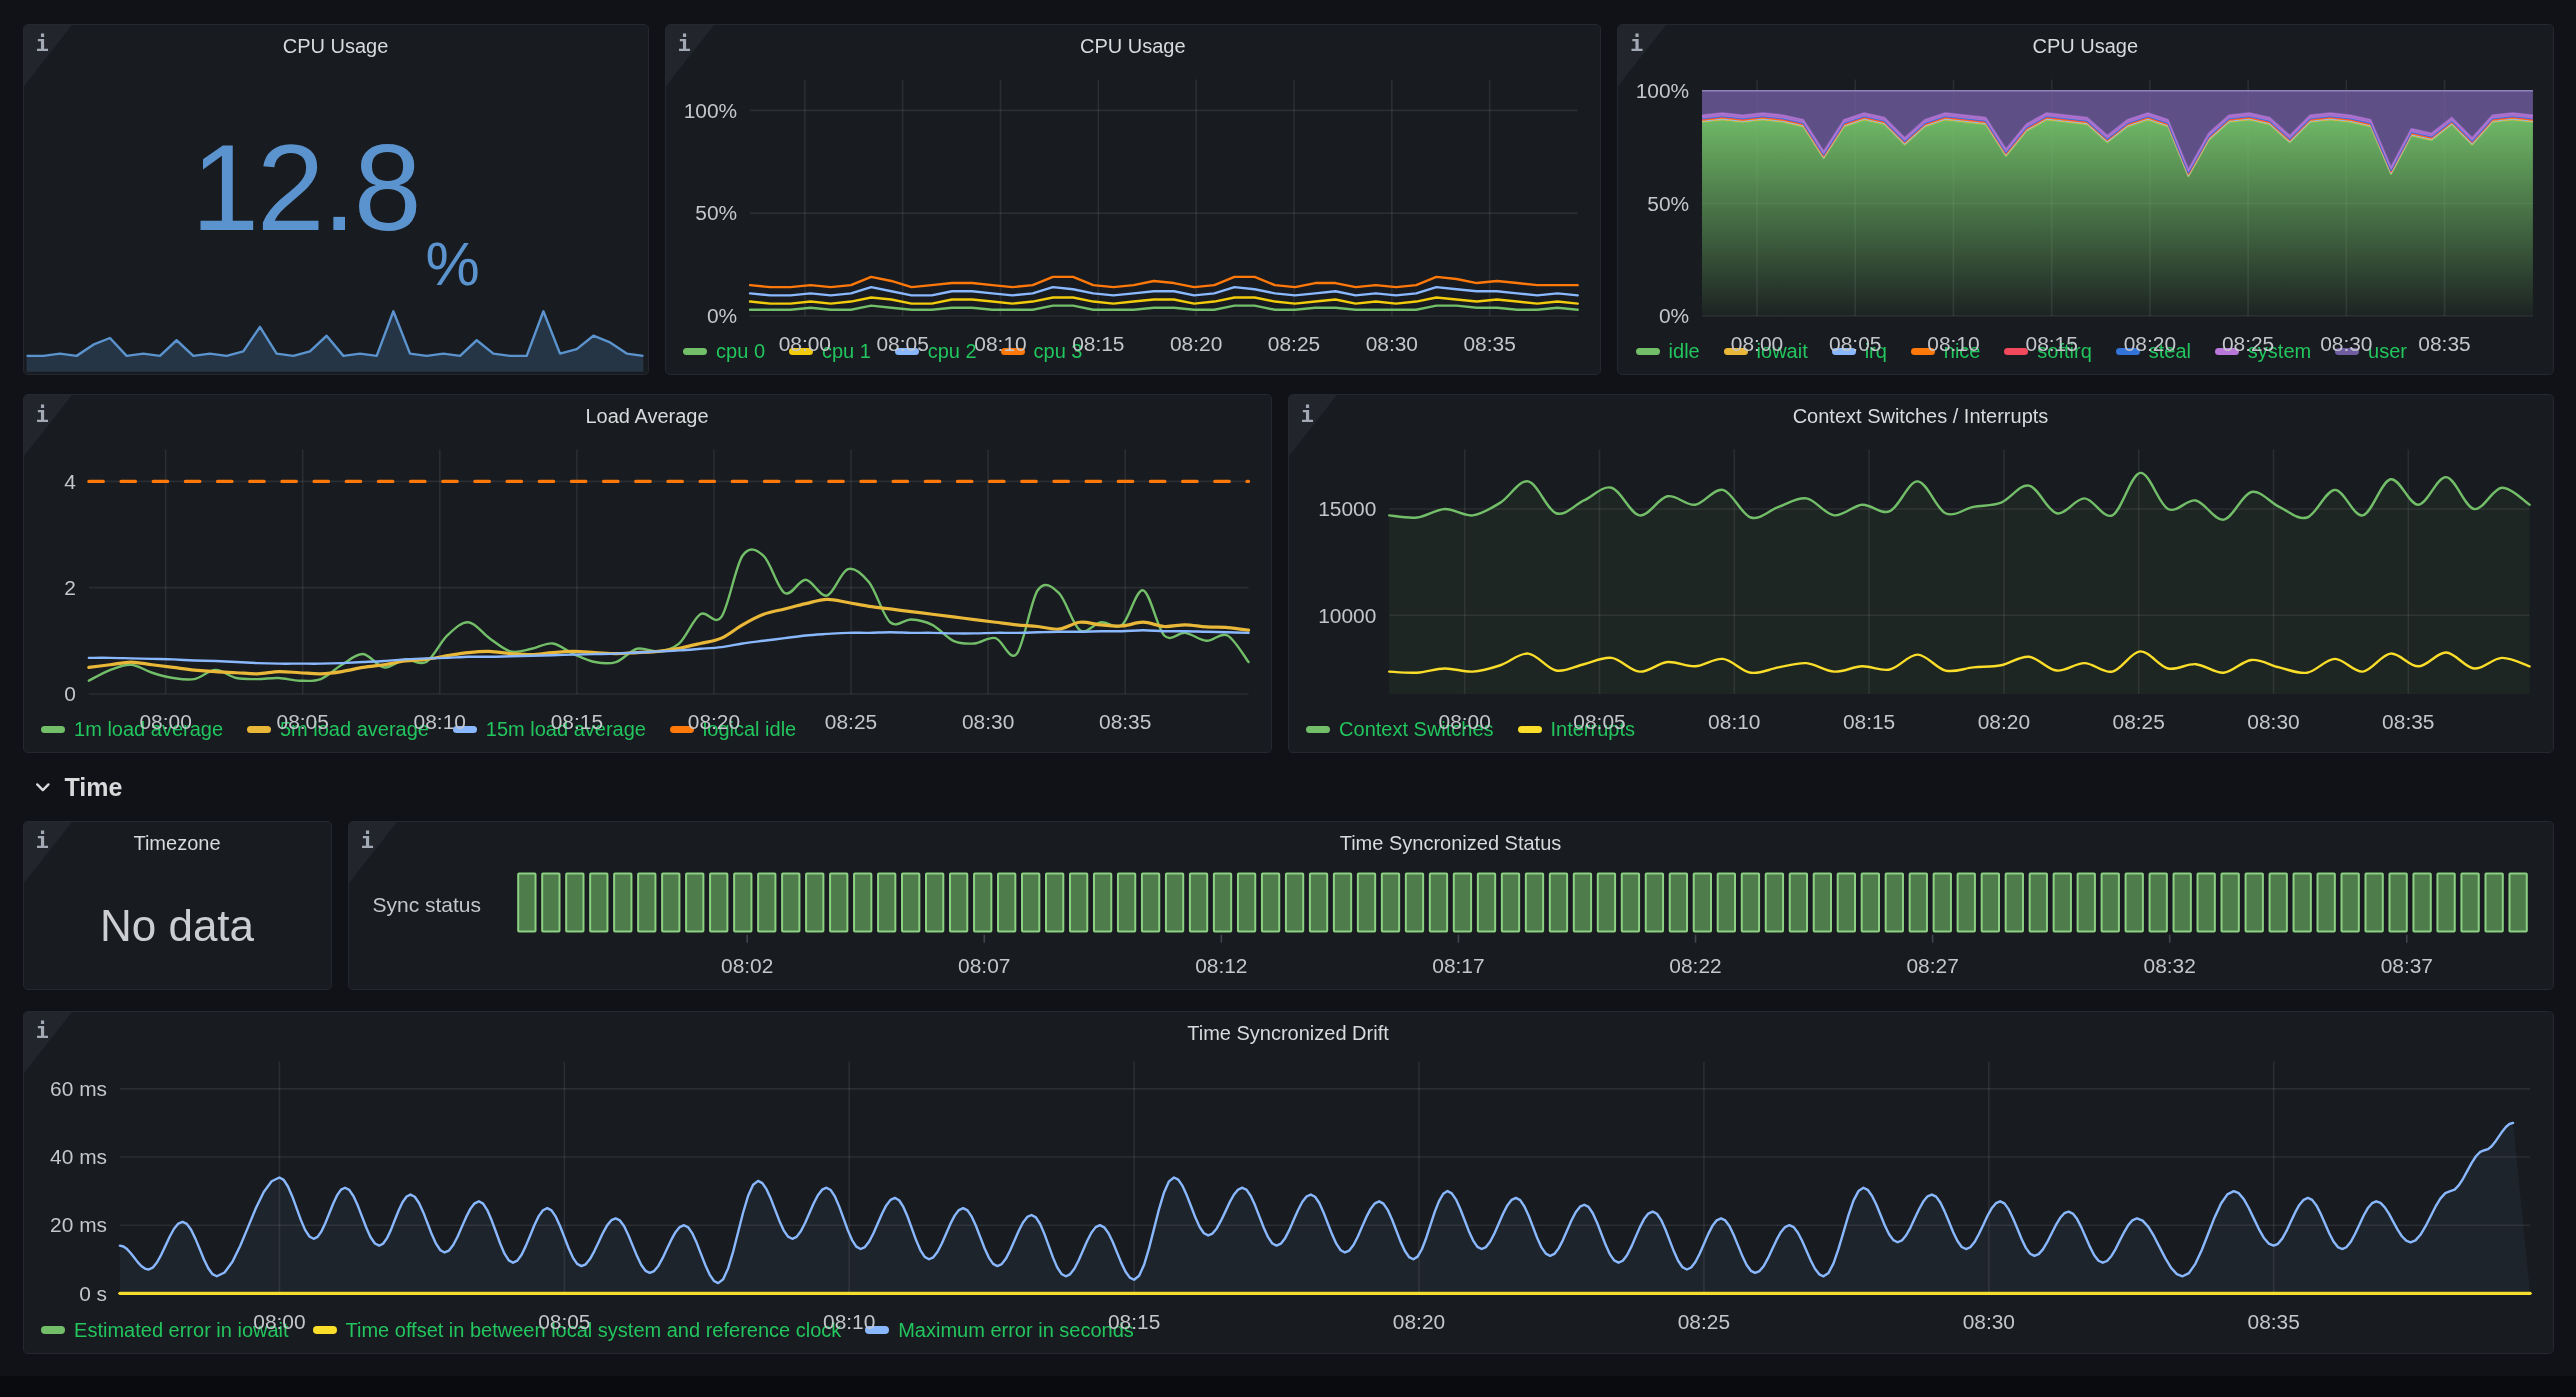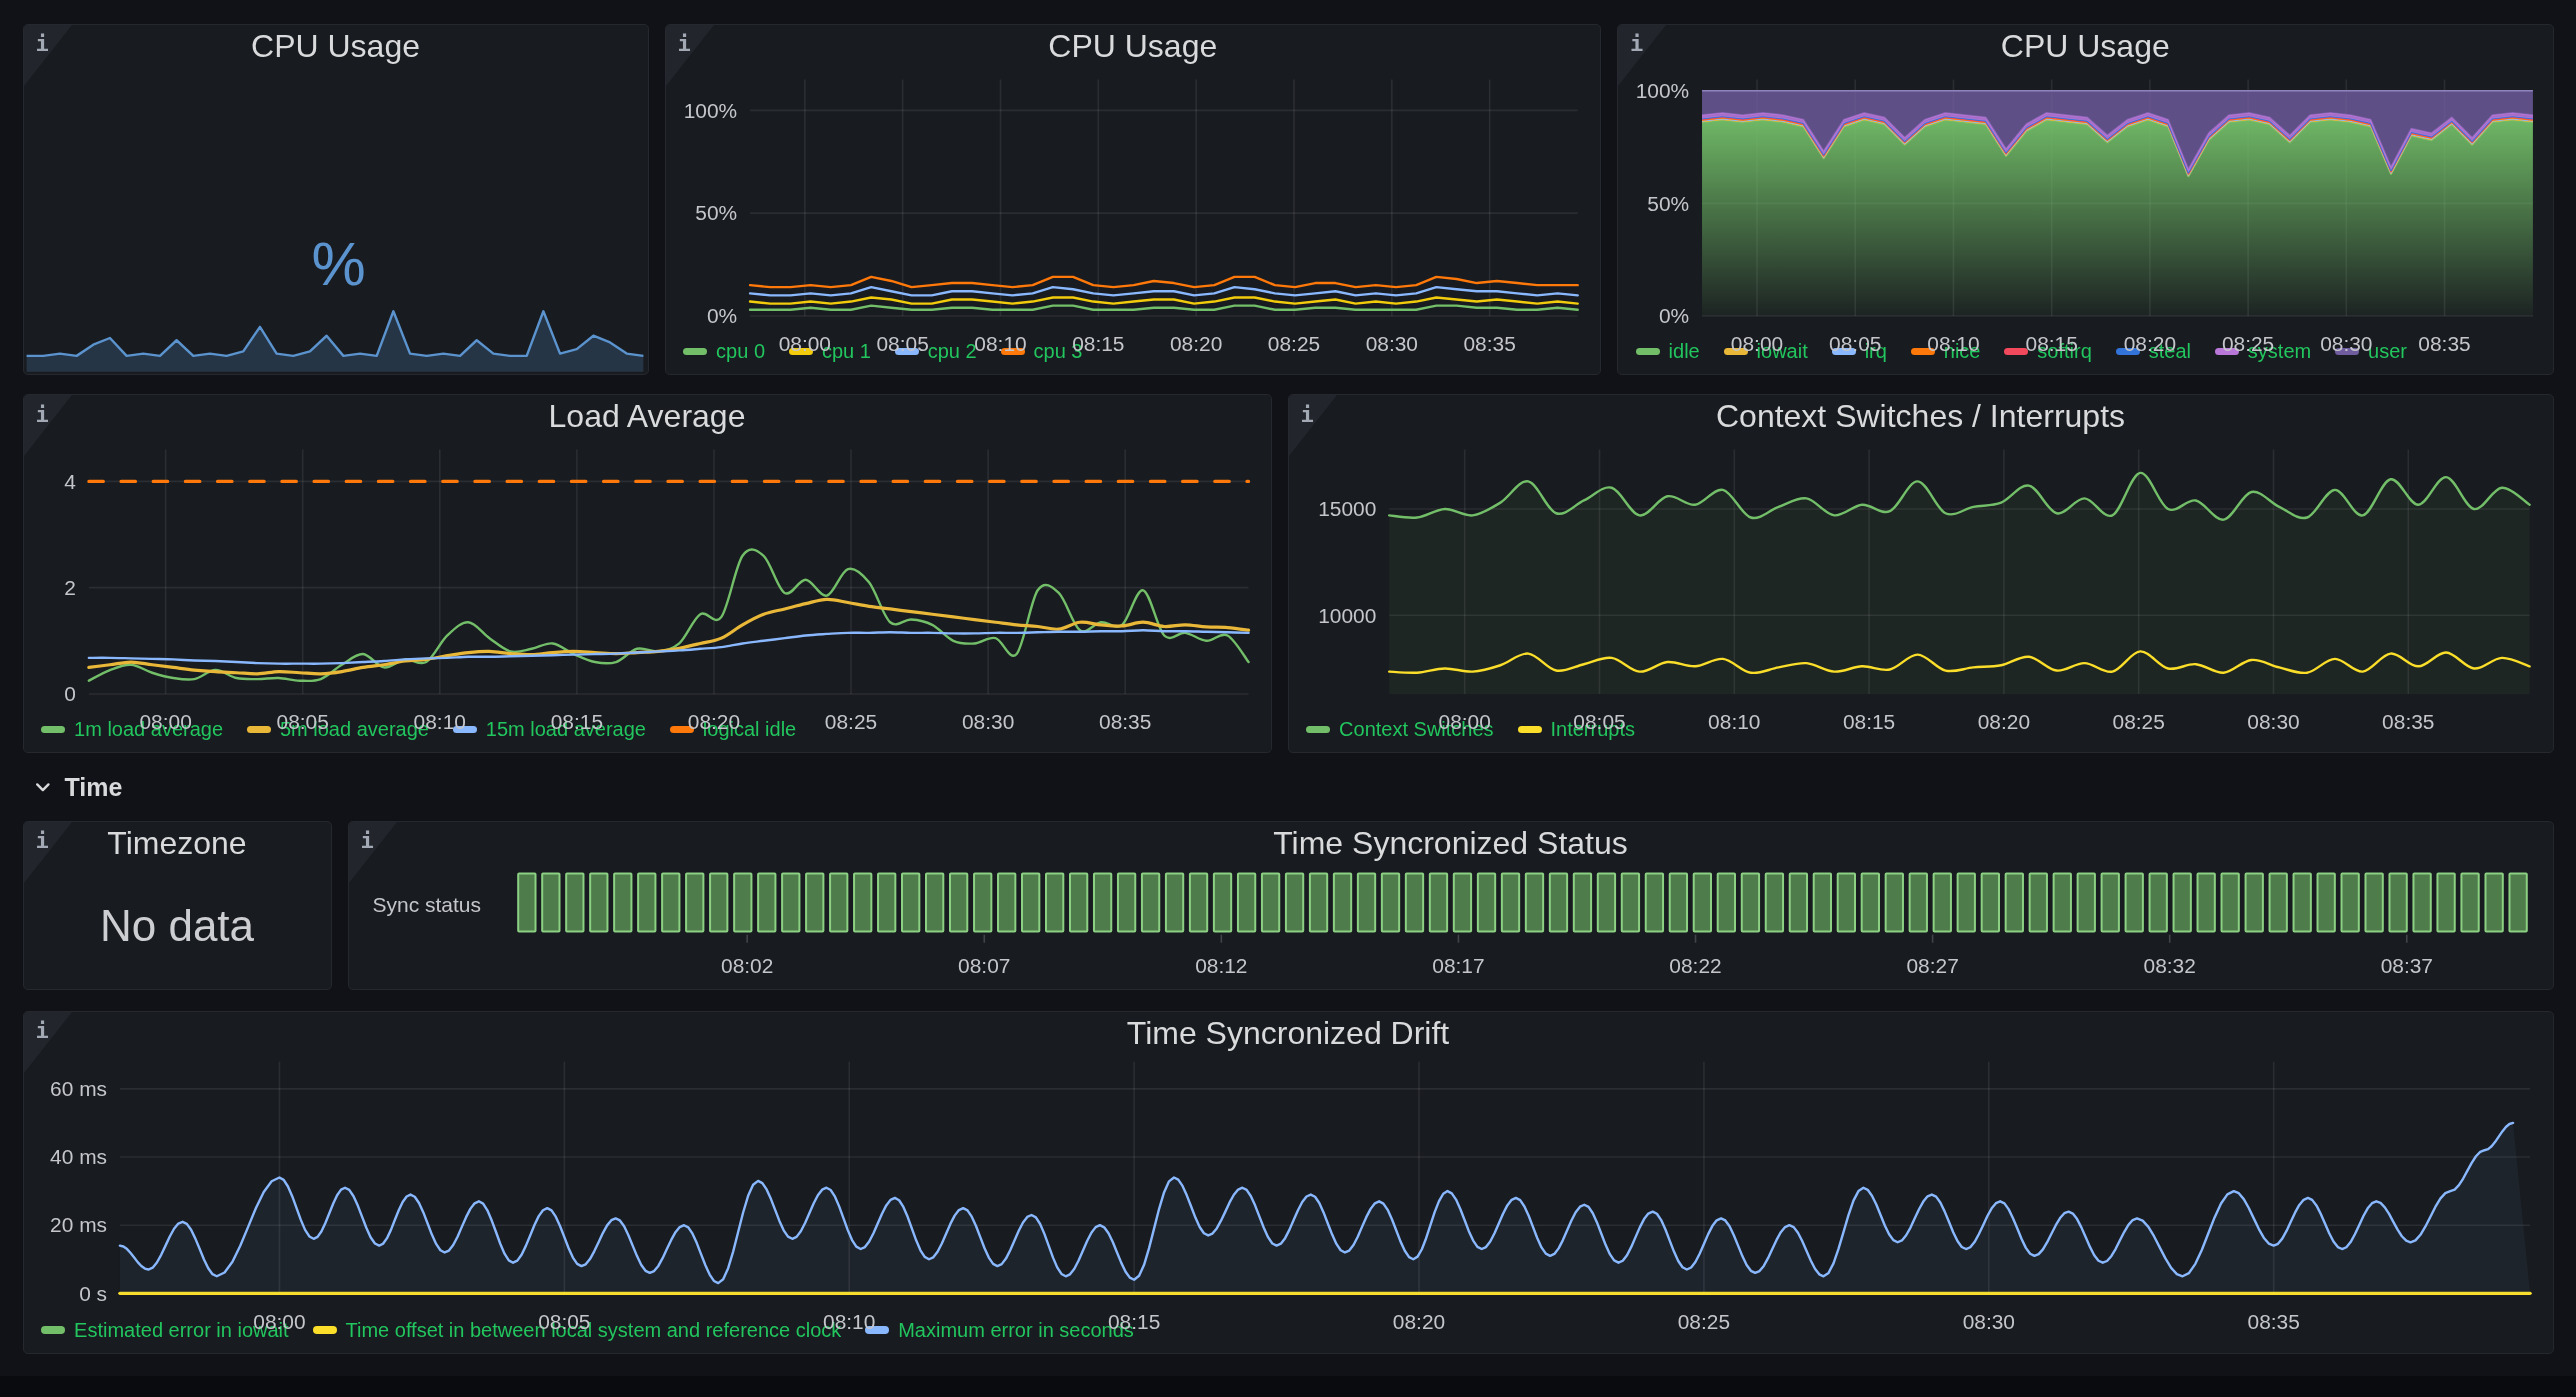--- a/index.html
+++ b/index.html
@@ -12,21 +12,21 @@
   .sec{display:flex;align-items:center;gap:13px;margin-top:14.5px;height:40px;padding-left:11.3px;}
   .sec-title{font-size:25px;font-weight:700;color:#D8D9DA;}
   .row4{height:169px;margin-top:13px;}
   .row5{height:343px;margin-top:21px;}
   .panel{position:relative;background:#181B1F;border:1.6px solid #25282E;border-radius:4.8px;
          display:flex;flex-direction:column;box-sizing:border-box;overflow:hidden;}
   .corner{position:absolute;top:0;left:0;width:0;height:0;
           border-top:61px solid #22262C;border-right:48px solid transparent;z-index:2;}
   .corner-i{position:absolute;top:6.4px;left:12px;z-index:3;font-family:"DejaVu Sans Mono",monospace;
             font-size:22px;font-weight:bold;color:#A2A9B4;}
-  .ptitle{margin:0;height:40px;line-height:42px;text-align:center;font-size:32px;font-weight:500;
+  .ptitle{margin:0;height:40px;line-height:42px;text-align:center;font-size:20px;font-weight:500;
           color:#D9DADC;flex:0 0 auto;}
   .chart{flex:1 1 auto;position:relative;min-height:0;}
   .chart svg,.stat-spark svg,.sync-chart svg{display:block;position:absolute;inset:0;}
   .legend{flex:0 0 auto;display:flex;align-items:center;gap:24px;padding:0 8px 11.3px 17.7px;
           font-size:20px;color:#22c55e;white-space:nowrap;}
   .legend .it{display:flex;align-items:center;gap:8.9px;cursor:pointer;}
   .legend .sw{width:24px;height:7.2px;border-radius:4px;display:inline-block;flex:0 0 auto;}
   .stat-body{flex:1;display:flex;align-items:center;justify-content:center;padding-bottom:64px;}
   .stat-val{font-size:122px;font-weight:500;color:#5B93CE;letter-spacing:-2.4px;}
   .stat-unit{font-size:61px;font-weight:500;color:#5B93CE;margin-left:6.4px;align-self:flex-end;
@@ -47,20 +47,21 @@
 <body>
 
 <div class="wrap">
 
   <div class="row row1">
     <section class="panel w778">
       <div class="corner"></div>
       <span class="corner-i">i</span>
       <h2 class="ptitle">CPU Usage</h2>
       <div class="stat-body">
+        <span class="stat-val">12.8</span>
         <span class="stat-unit">%</span>
       </div>
       <div class="stat-spark">
           <svg width="620" height="68" viewBox="0 0 770 84">
             <path d="M2.0,64.2L22.7,64.2L43.4,61.4L64.1,64.2L84.8,50.3L105.5,42.0L126.2,64.2L146.9,61.4L167.6,64.2L188.3,44.8L209.0,64.2L229.7,61.4L250.4,64.2L271.1,58.6L291.8,28.2L312.5,61.4L333.2,64.2L353.9,58.6L374.6,39.2L395.4,64.2L416.1,61.4L436.8,64.2L457.5,8.8L478.2,61.4L498.9,64.2L519.6,61.4L540.3,64.2L561.0,44.8L581.7,61.4L602.4,64.2L623.1,64.2L643.8,8.8L664.5,61.4L685.2,55.8L705.9,39.2L726.6,47.5L747.3,61.4L768.0,64.2L768,84L2,84Z" fill="#5B93CE" fill-opacity="0.22"></path>
             <path d="M2.0,64.2L22.7,64.2L43.4,61.4L64.1,64.2L84.8,50.3L105.5,42.0L126.2,64.2L146.9,61.4L167.6,64.2L188.3,44.8L209.0,64.2L229.7,61.4L250.4,64.2L271.1,58.6L291.8,28.2L312.5,61.4L333.2,64.2L353.9,58.6L374.6,39.2L395.4,64.2L416.1,61.4L436.8,64.2L457.5,8.8L478.2,61.4L498.9,64.2L519.6,61.4L540.3,64.2L561.0,44.8L581.7,61.4L602.4,64.2L623.1,64.2L643.8,8.8L664.5,61.4L685.2,55.8L705.9,39.2L726.6,47.5L747.3,61.4L768.0,64.2" fill="none" stroke="#5B93CE" stroke-width="3" stroke-linejoin="round"></path>
           </svg>
         </div>
     </section>
 

